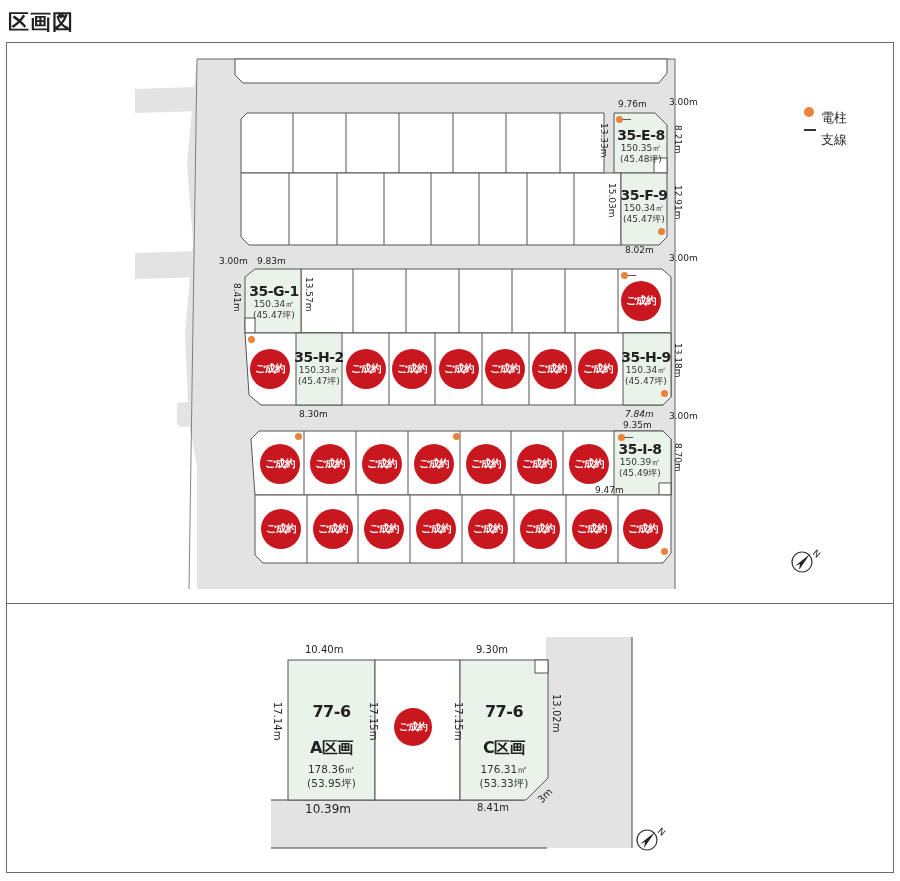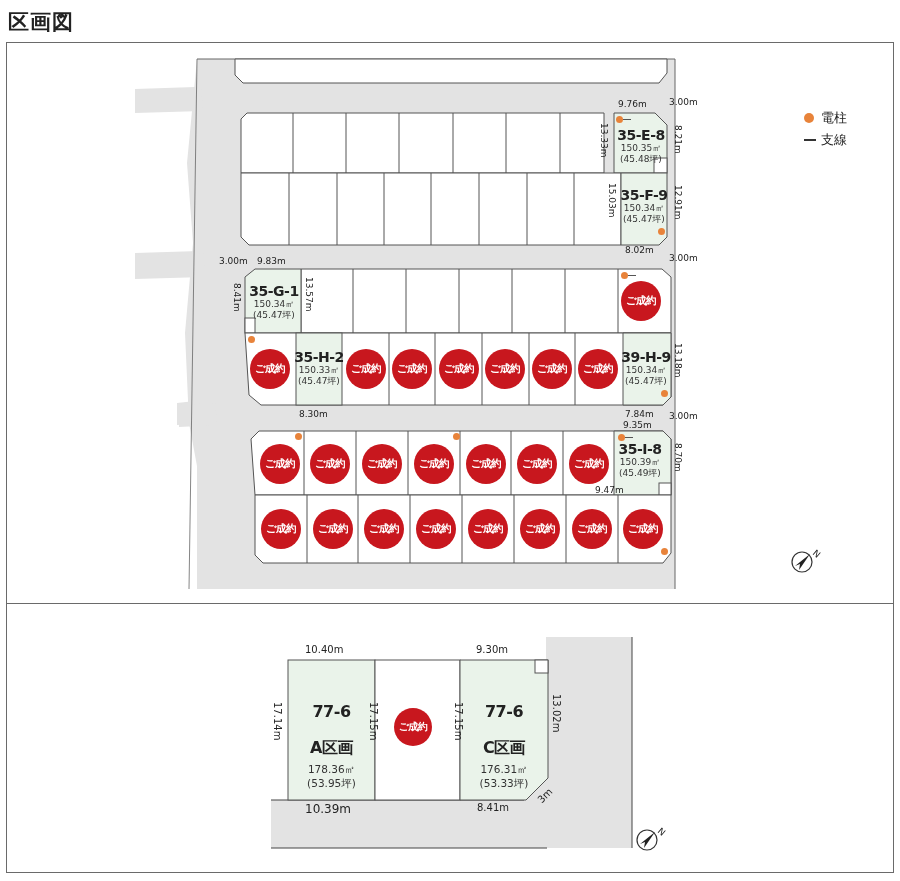--- a/index.html
+++ b/index.html
@@ -6,21 +6,21 @@
   body { width:900px; height:881px; position:relative; overflow:hidden;
          font-family:"DejaVu Sans","Liberation Sans",sans-serif; color:#222; }
   .title { position:absolute; left:8px; top:8px; height:24px; display:flex; align-items:center;flex-direction:column; }
   .title .sq { width:20px; height:20px; background:#8c8c8c; margin-right:4px; }
   .title .tx { font-size:21px; font-weight:bold; letter-spacing:1px; color:#222; }
   .panel { position:absolute; border:1.5px solid #6a6a6a; background:#fff; box-sizing:border-box; }
   #panel-top { left:6px; top:42px; width:888px; height:563px; }
   #panel-bottom { left:6px; top:603px; width:888px; height:270px; }
   svg { position:absolute; left:0; top:0; }
   .legend { position:absolute; left:797px; top:64px; font-size:13px; line-height:22px; color:#222; }
-  .legend .row { display:flex; align-items:center; }
+  .legend .row { display:flex; align-items:flex-start; }
   .legend .dot { width:10px; height:10px; border-radius:50%; background:#e8833a; margin-right:7px; }
   .legend .line { width:12px; height:1.5px; background:#333; margin-right:5px; }
   .lot-label { position:absolute; text-align:center; color:#222; }
   .lot-label .id { font-weight:bold; font-size:14px; letter-spacing:-0.5px; display:block; }
   .lot-label .area { font-size:9px; display:block; line-height:11px; color:#333;text-align:center; }
   .lot-big .id { font-size:16px; line-height:20px;margin-top:16px; }
   .lot-big .area { font-size:10.5px; line-height:14px; }
   .sold { position:absolute; width:40px; height:40px; border-radius:50%; background:#c8171e;
           color:#fff; font-size:10.5px; font-weight:bold; display:flex; align-items:center;
           justify-content:center; letter-spacing:-0.5px; }
@@ -162,21 +162,21 @@
     <span class="id">35-G-1</span>
     <span class="area">150.34㎡</span>
     <span class="area">(45.47坪)</span>
   </div>
   <div class="lot-label" style="left:287px;top:306px;width:50px;">
     <span class="id">35-H-2</span>
     <span class="area">150.33㎡</span>
     <span class="area">(45.47坪)</span>
   </div>
   <div class="lot-label" style="left:614px;top:306px;width:50px;">
-    <span class="id">39-H-9</span>
+    <span class="id">35-H-9</span>
     <span class="area">150.34㎡</span>
     <span class="area">(45.47坪)</span>
   </div>
   <div class="lot-label" style="left:607px;top:398px;width:52px;">
     <span class="id">35-I-8</span>
     <span class="area">150.39㎡</span>
     <span class="area">(45.49坪)</span>
   </div>
 
   <div class="sold" style="left:614px;top:238px;">ご成約</div>
@@ -226,21 +226,21 @@
   <div class="dim v" style="left:600px;top:140px;">15.03m</div>
   <div class="dim v" style="left:666px;top:142px;">12.91m</div>
   <div class="dim" style="left:618px;top:202px;">8.02m</div>
   <div class="dim" style="left:662px;top:210px;">3.00m</div>
   <div class="dim" style="left:212px;top:213px;">3.00m</div>
   <div class="dim" style="left:250px;top:213px;">9.83m</div>
   <div class="dim v" style="left:225px;top:240px;">8.41m</div>
   <div class="dim v" style="left:297px;top:234px;">13.57m</div>
   <div class="dim" style="left:292px;top:366px;">8.30m</div>
   <div class="dim v" style="left:666px;top:300px;">13.18m</div>
-  <div class="dim" style="left:618px;top:366px;">7.84m</div>
+  <div class="dim" style="left:618px;top:366px;font-style:italic;">7.84m</div>
   <div class="dim" style="left:662px;top:368px;">3.00m</div>
   <div class="dim" style="left:616px;top:377px;">9.35m</div>
   <div class="dim v" style="left:666px;top:400px;">8.70m</div>
   <div class="dim" style="left:588px;top:442px;">9.47m</div>
 </div>
 
 <div class="panel" id="panel-bottom">
   <svg width="888" height="270" viewBox="0 0 888 270">
 
     <path d="M539,33 L625,33 L625,244 L264,244 L264,196 L517,196 L539,174 Z" fill="#e3e3e3"></path>

